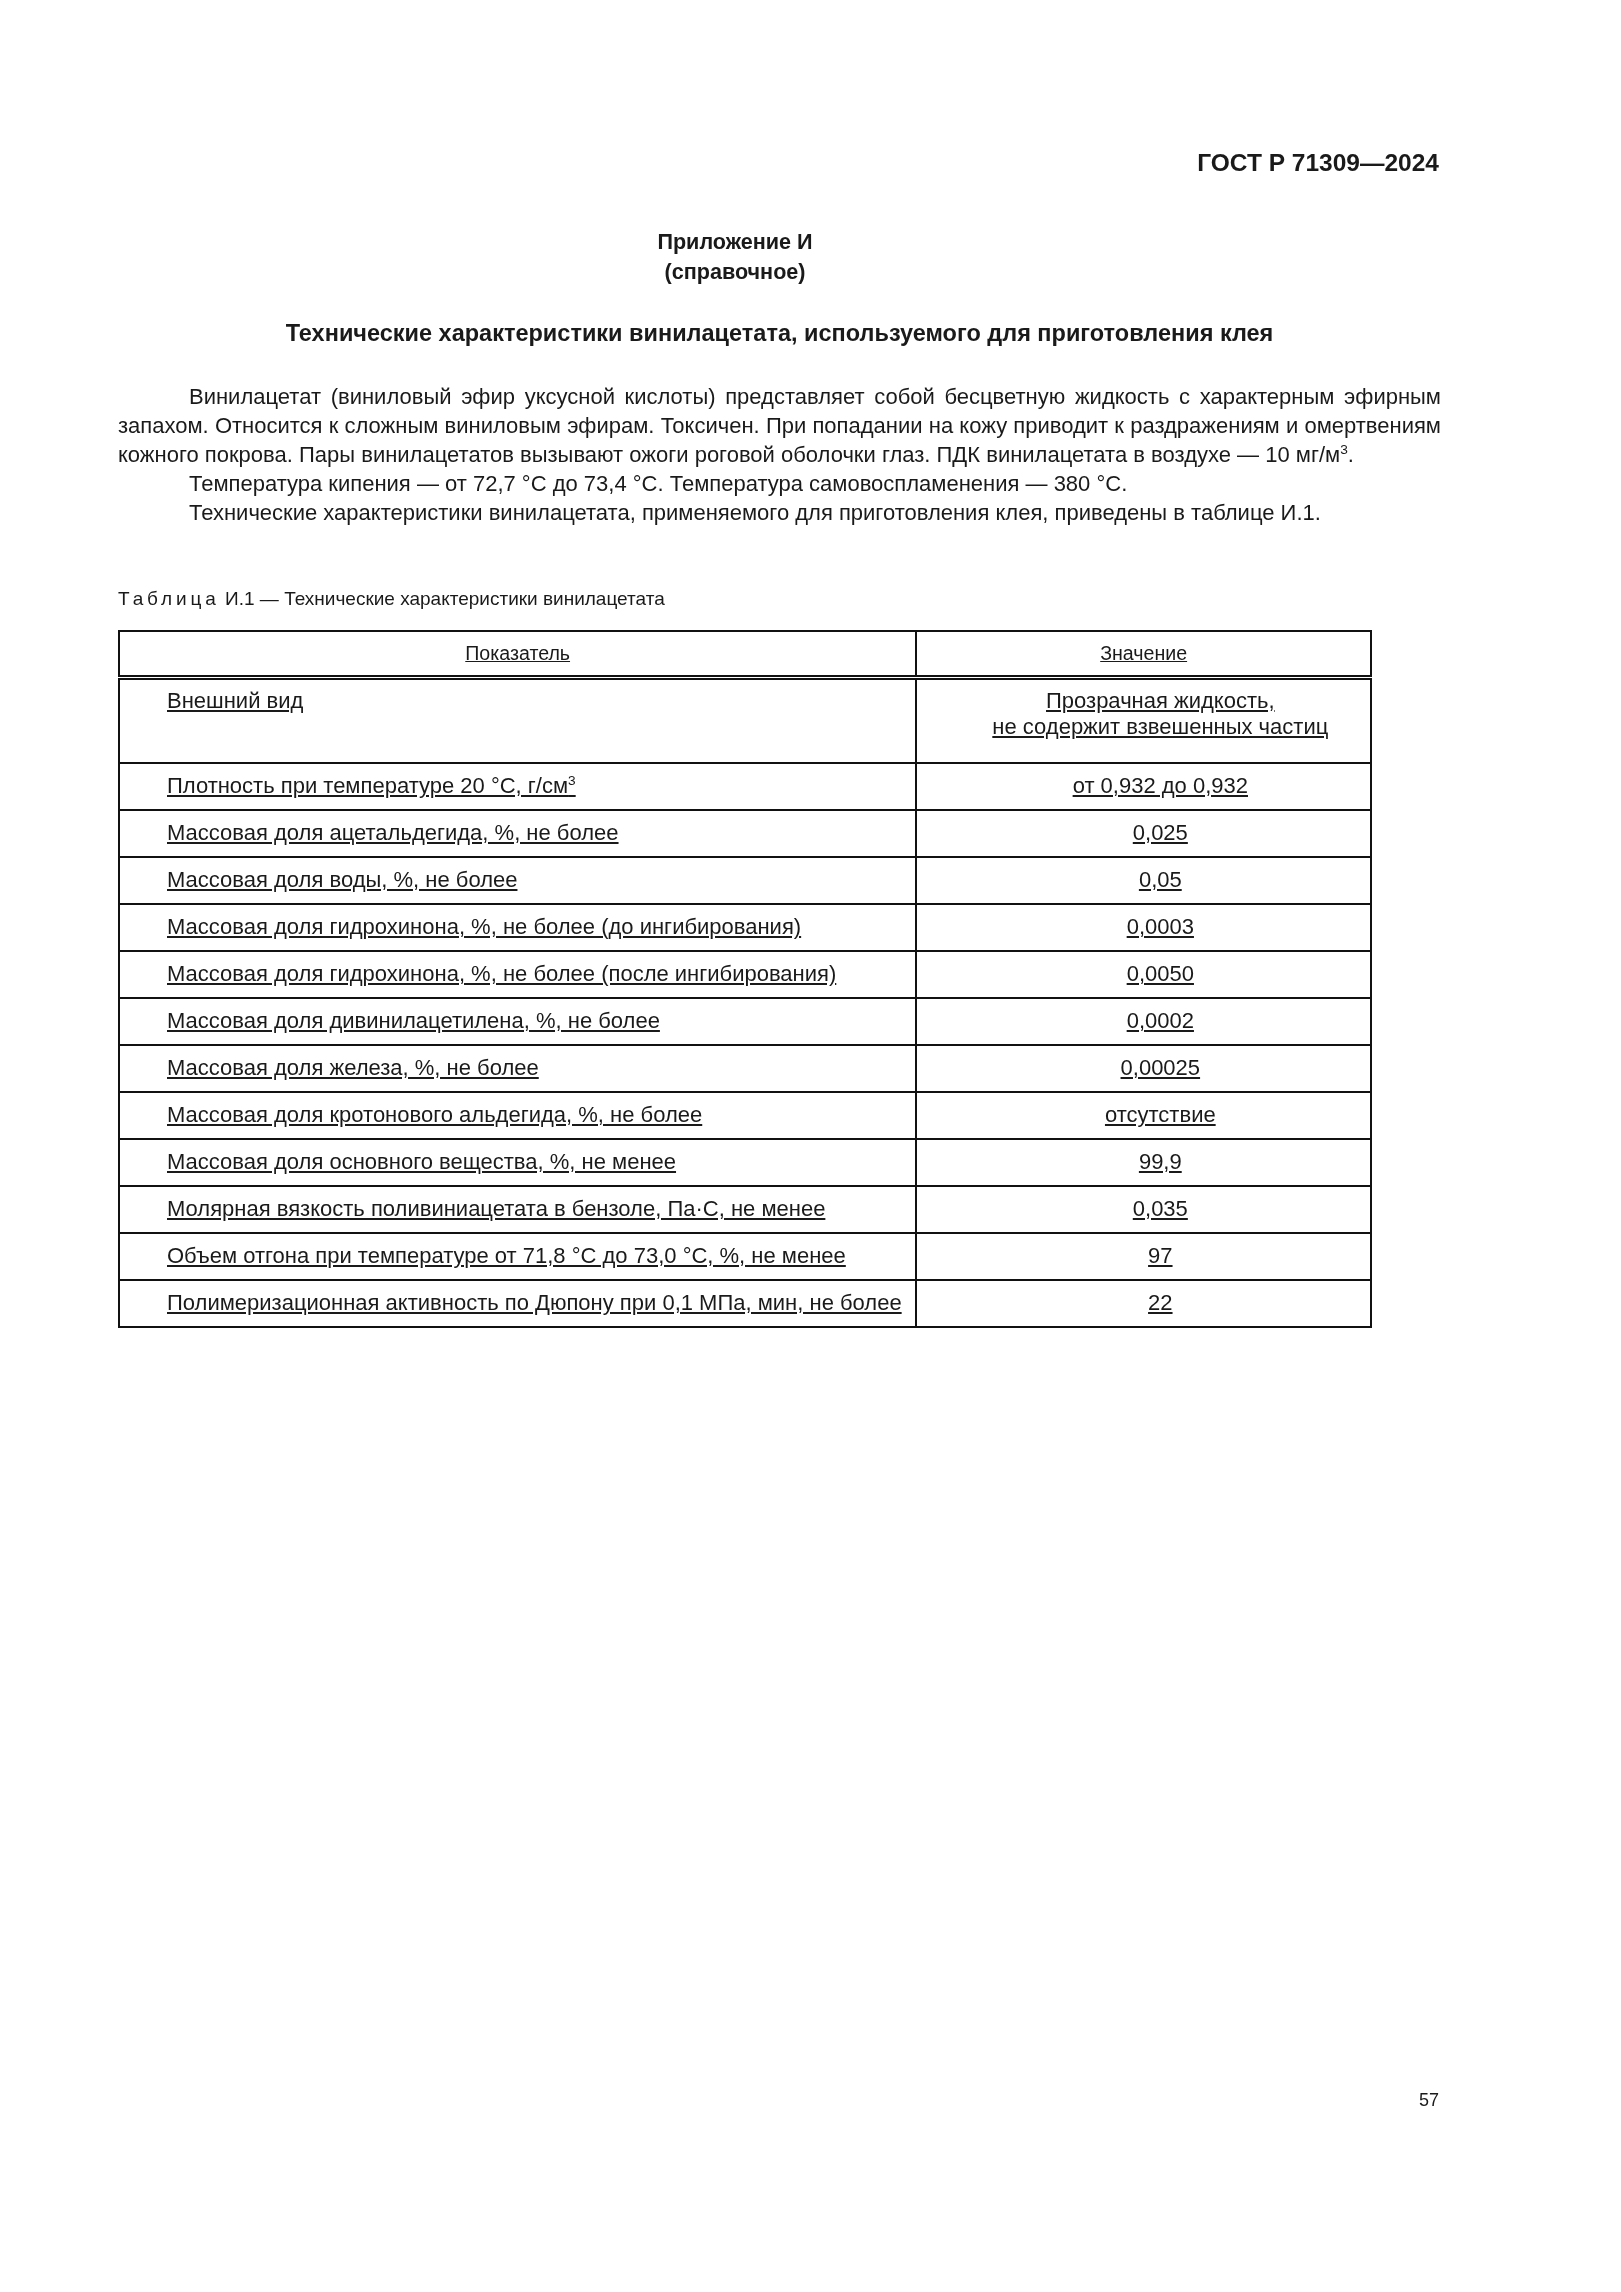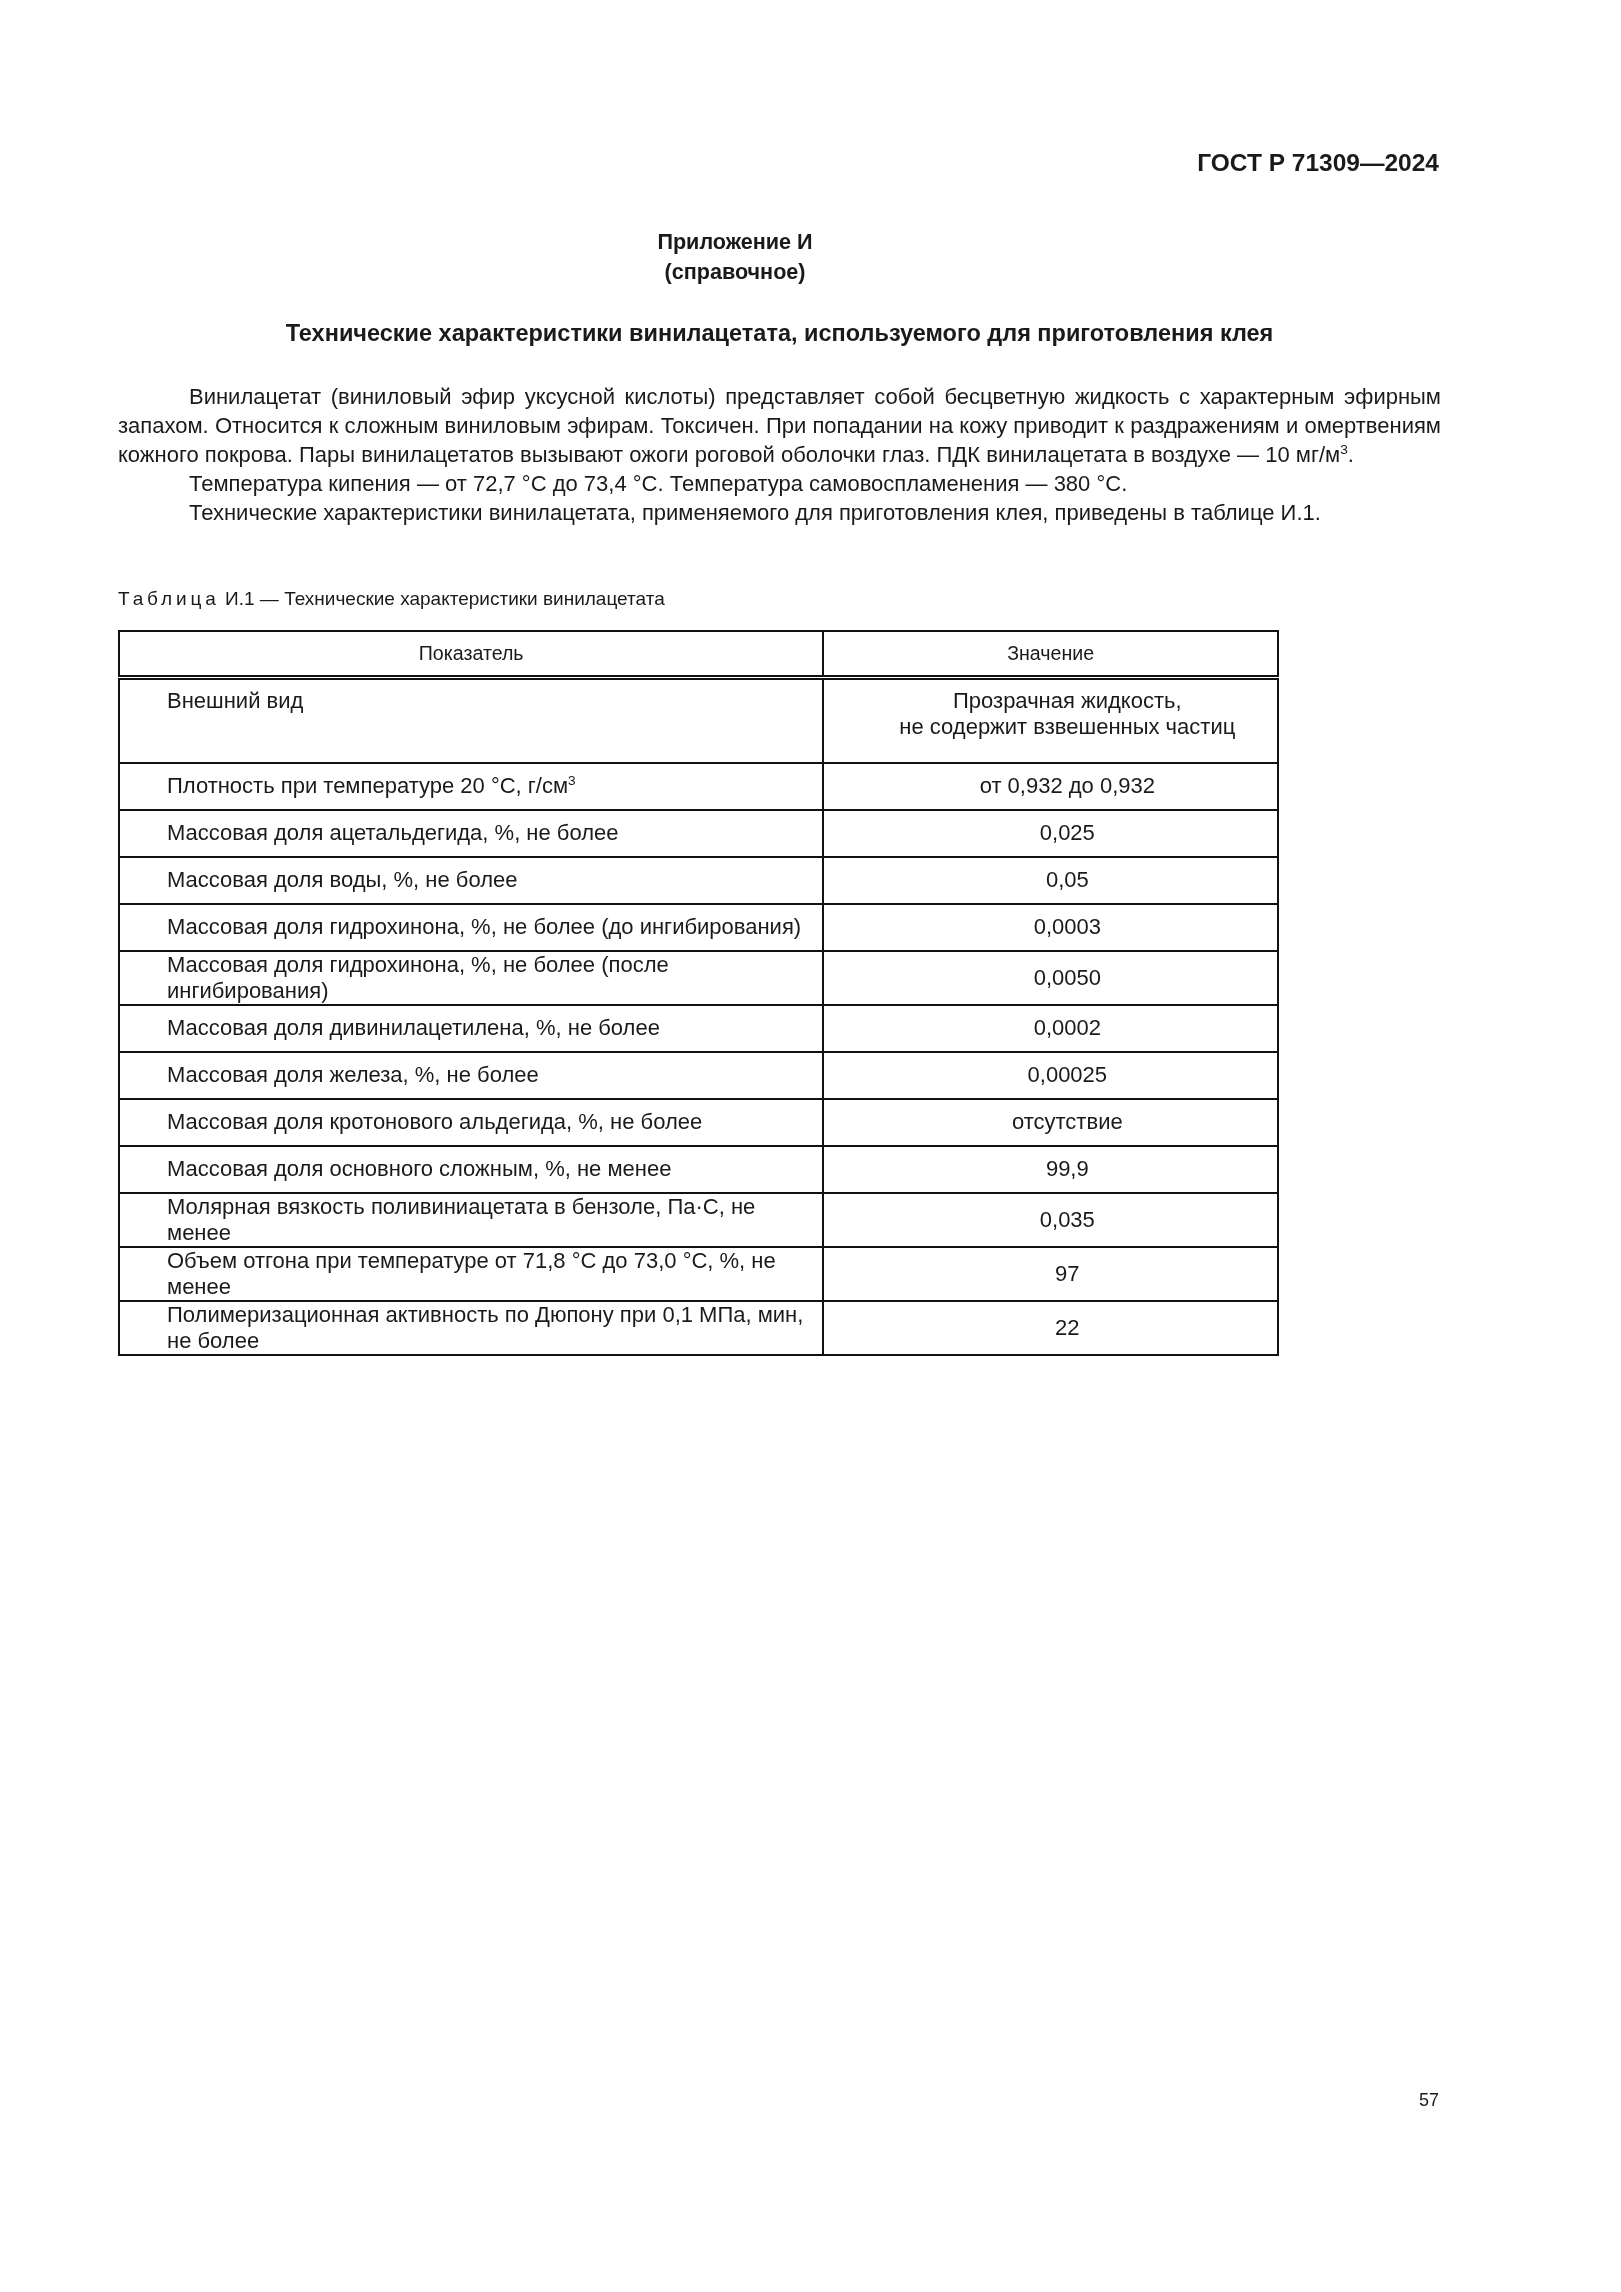--- a/index.html
+++ b/index.html
@@ -5,21 +5,21 @@
   html,body{margin:0;padding:0;background:#fff;}
   body{width:1621px;height:2293px;position:relative;font-family:"Liberation Sans","DejaVu Sans",sans-serif;color:#1a1a1a;}
   .std{position:absolute;top:149px;right:182px;font-weight:bold;font-size:24.5px;}
   .annex{position:absolute;top:227px;left:0;width:1470px;text-align:center;font-weight:bold;font-size:21.6px;line-height:30px;}
   .title{position:absolute;top:320px;left:118px;width:1323px;text-align:center;font-weight:bold;font-size:23.5px;}
   .body{position:absolute;top:382px;left:118px;width:1323px;font-size:22px;line-height:29px;text-align:justify;}
   .body p{margin:0;text-indent:71px;}
   .body sup{font-size:13.7px;line-height:0;}
   .caption{position:absolute;top:588px;left:118px;font-size:19px;}
   .spaced{letter-spacing:3.9px;}
-  table{position:absolute;top:630px;left:118px;width:1161px;border-collapse:collapse;font-size:22px;}
+  table{position:absolute;top:630px;left:118px;width:1254px;border-collapse:collapse;font-size:22px;text-decoration:underline;}
   td,th{border:2px solid #111;padding:0 13.7px;}
   th{font-weight:normal;font-size:19.6px;height:43px;text-align:center;}
   thead tr th{border-bottom:5.9px double #111;}
   td.val{text-align:center;width:392px;}
   td{height:45px;padding-left:47px;}
   tr.tall td{height:74px;vertical-align:top;padding-top:7.8px;}
   td sup{font-size:13.7px;line-height:0;}
   .pageno{position:absolute;top:2090px;right:182px;font-size:18px;}
 </style>
 </head>
@@ -83,21 +83,21 @@
       </tr>
     <tr>
         <td>Массовая доля железа, %, не более</td>
         <td class="val">0,00025</td>
       </tr>
     <tr>
         <td>Массовая доля кротонового альдегида, %, не более</td>
         <td class="val">отсутствие</td>
       </tr>
     <tr>
-        <td>Массовая доля основного сложным, %, не менее</td>
+        <td>Массовая доля основного вещества, %, не менее</td>
         <td class="val">99,9</td>
       </tr>
     <tr>
         <td>Молярная вязкость поливиниацетата в бензоле, Па·С, не менее</td>
         <td class="val">0,035</td>
       </tr>
     <tr>
         <td>Объем отгона при температуре от 71,8 °С до 73,0 °С, %, не менее</td>
         <td class="val">97</td>
       </tr>

